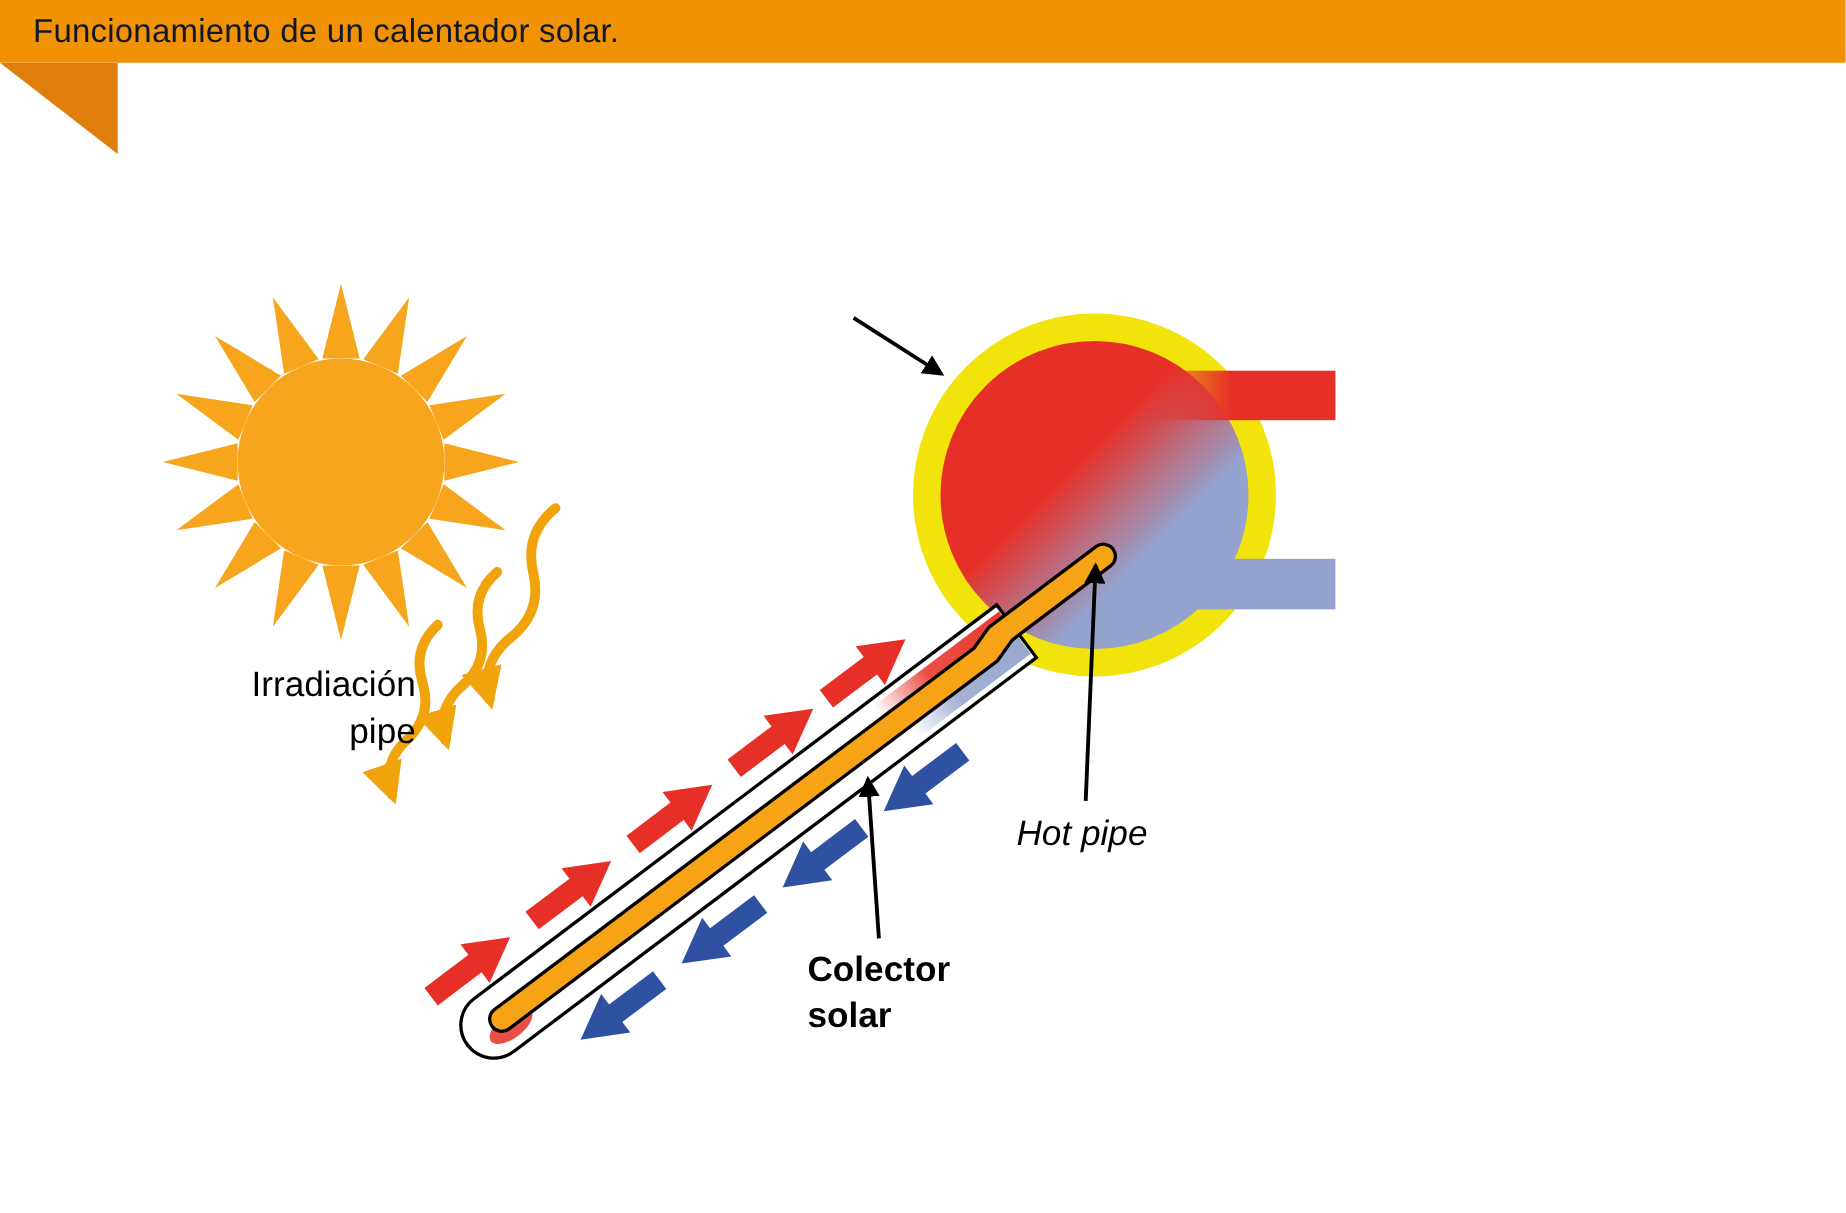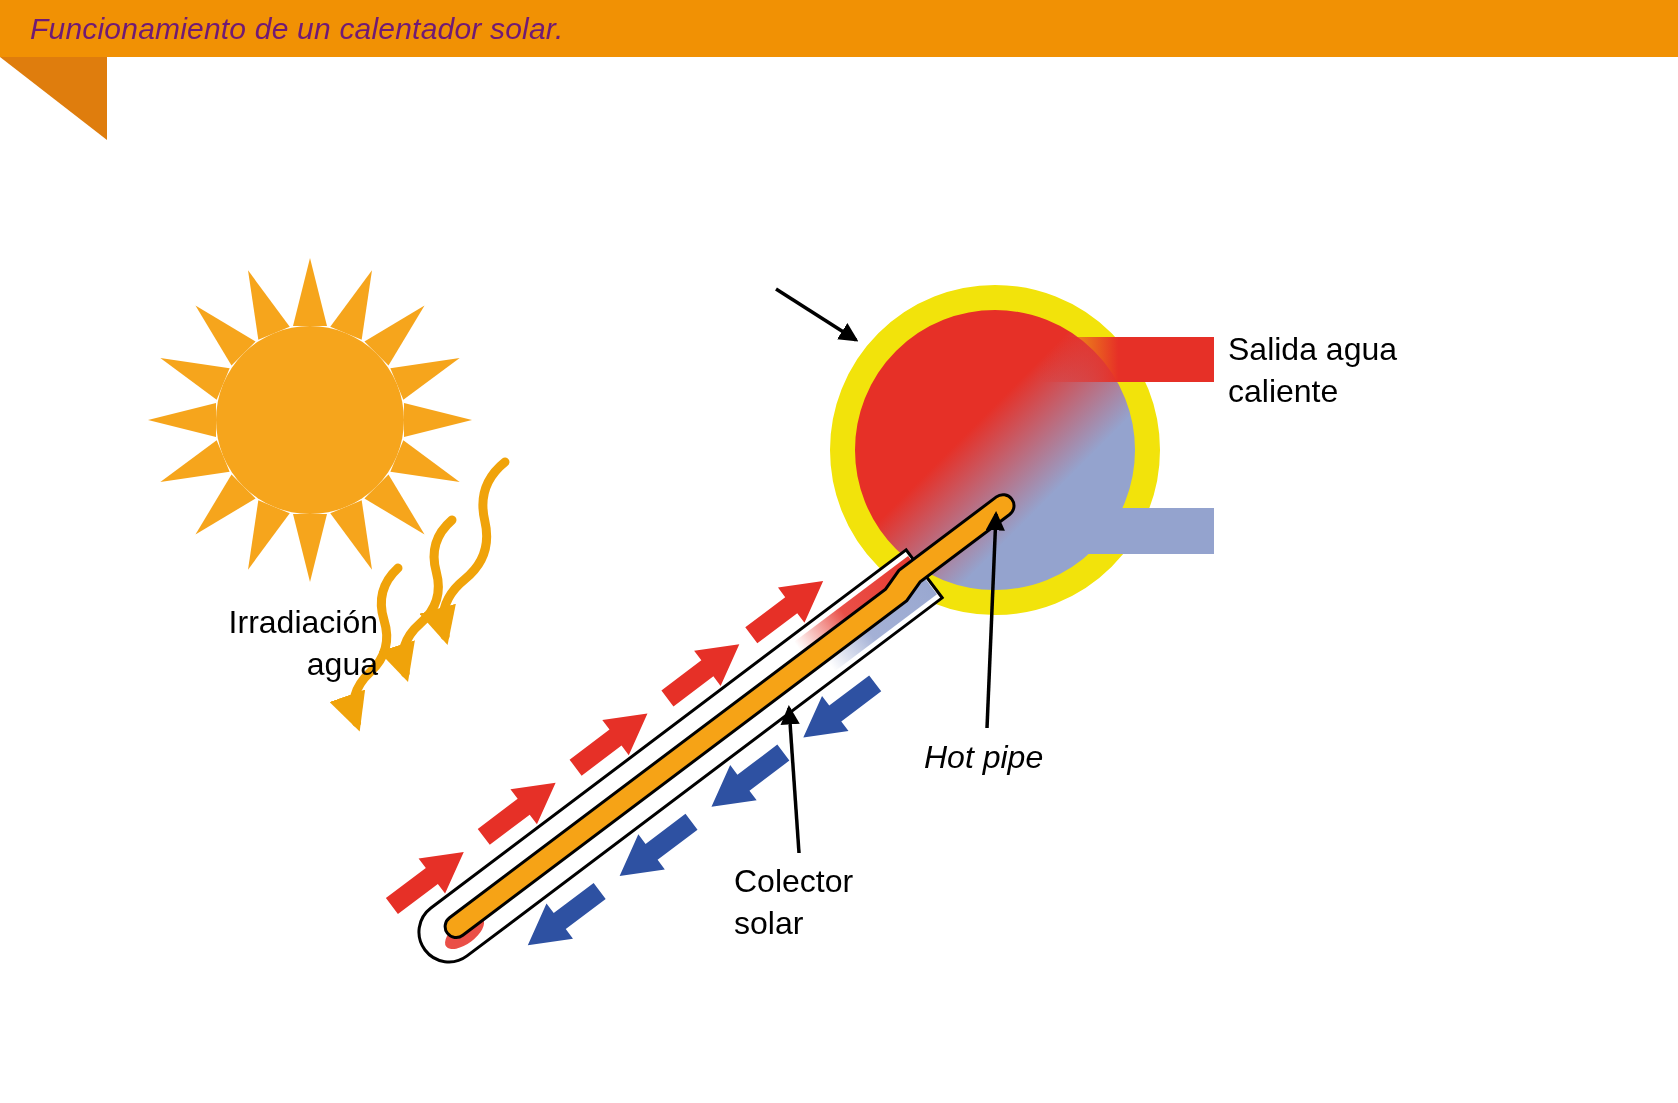--- a/index.html
+++ b/index.html
@@ -4,21 +4,21 @@
 <style>
   html,body{margin:0;padding:0;background:#fff;}
   .stage{
     position:relative;width:1678px;height:1103px;background:#ffffff;
     overflow:hidden;font-family:"Liberation Sans",sans-serif;
   }
   .header{
     position:absolute;top:0;left:0;width:100%;height:57px;
     display:flex;align-items:center;box-sizing:border-box;padding-left:30px;z-index:2;
   }
-  .header-title{font-size:30px;font-weight:500;color:#701a75;letter-spacing:0.2px;font-style:italic;}
+  .header-title{font-size:30px;font-weight:500;color:#0f172a;letter-spacing:0.2px;}
   .diagram-svg{position:absolute;left:0;top:0;width:1678px;height:1103px;z-index:1;}
   .label{
     position:absolute;z-index:3;font-size:32px;color:#000;line-height:1.32;
     white-space:pre-line;font-weight:500;
   }
   .label.right{text-align:right;}
   .label.italic{font-style:italic;}
 </style>
 </head>
 <body>
@@ -119,20 +119,18 @@
     </g>
 
     <g stroke="#000" stroke-width="3.5">
       <line x1="776" y1="289" x2="856" y2="340" marker-end="url(#arrowBlack)"></line>
       <line x1="987" y1="728" x2="996" y2="514" marker-end="url(#arrowBlack)"></line>
       <line x1="799" y1="853" x2="789" y2="708" marker-end="url(#arrowBlack)"></line>
     </g>
   </svg>
 
   <div class="label right" style="left:178px;top:601px;width:200px;">Irradiación
-agua</div>
-  <div class="label" style="left:1228px;top:328px;">Salida agua
-caliente</div>
+pipe</div>
   <div class="label italic" style="left:924px;top:736px;text-align:center;">Hot pipe</div>
-  <div class="label" style="left:734px;top:860px;">Colector
+  <div class="label" style="left:734px;top:860px;font-weight:bold;">Colector
 solar</div>
 
 </div>
 
 </body></html>

